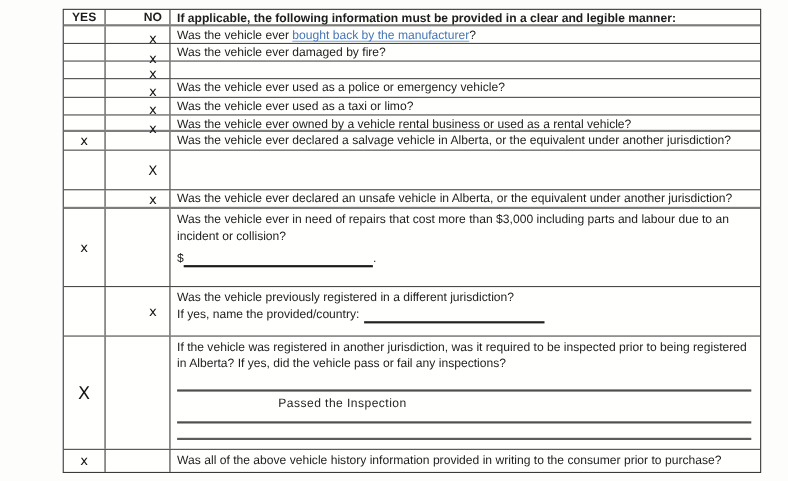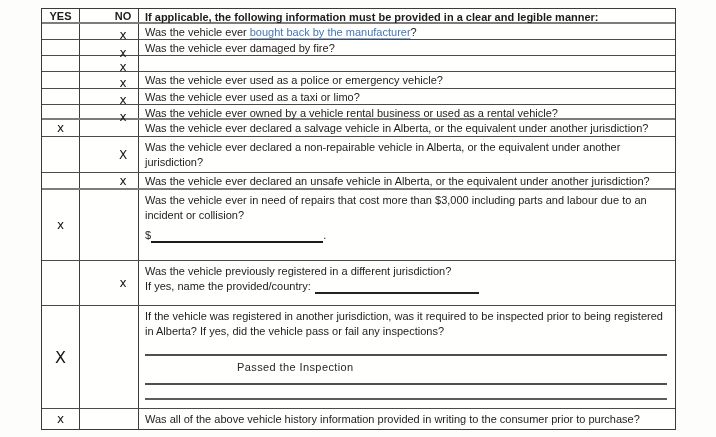--- a/index.html
+++ b/index.html
@@ -6,21 +6,21 @@
   html, body { width: 716px; height: 437px; }
   body {
     background: #fdfdfb;
     font-family: "Liberation Sans", sans-serif;
     color: #1d1d1d;
     position: relative;
     overflow: hidden;
   }
   .form-table {
     position: absolute;
-    left: 41px; top: 8px;
+    left: 57px; top: 8px;
     width: 635px;
     border: 1px solid #3a3a3a;
     background: #fffffe;
     font-size: 11px;
   }
   .row { display: flex; border-bottom: 1px solid #4a4a4a; }
   .row:last-child { border-bottom: none; }
   .row.thick { border-bottom: 2px solid #7d7d7d; }
   .c-yes { width: 38px; border-right: 1px solid #3c3c3c; display: flex; justify-content: center; align-items: center; flex-shrink: 0; }
   .c-no  { width: 31px; border-right: 1px solid #3c3c3c; display: flex; justify-content: center; align-items: center; flex-shrink: 0; margin-left: 28px; }
@@ -148,23 +148,20 @@
     <div class="c-q">Was the vehicle ever declared a salvage vehicle in Alberta, or the equivalent under another jurisdiction?</div>
   </div>
 
   <div class="row h36 multi">
     <div class="c-yes">
         <span class="mark"></span>
       </div>
     <div class="c-no">
         <span class="mark">X</span>
       </div>
-    <div class="c-q">
-        <div class="qwrap" style="max-width:538px">Was the vehicle ever declared a non-repairable vehicle in Alberta, or the equivalent under another jurisdiction?</div>
-      </div>
   </div>
 
   <div class="row h17 thick">
     <div class="c-yes">
         <span class="mark"></span>
       </div>
     <div class="c-no">
         <span class="mark">x</span>
       </div>
     <div class="c-q">Was the vehicle ever declared an unsafe vehicle in Alberta, or the equivalent under another jurisdiction?</div>

